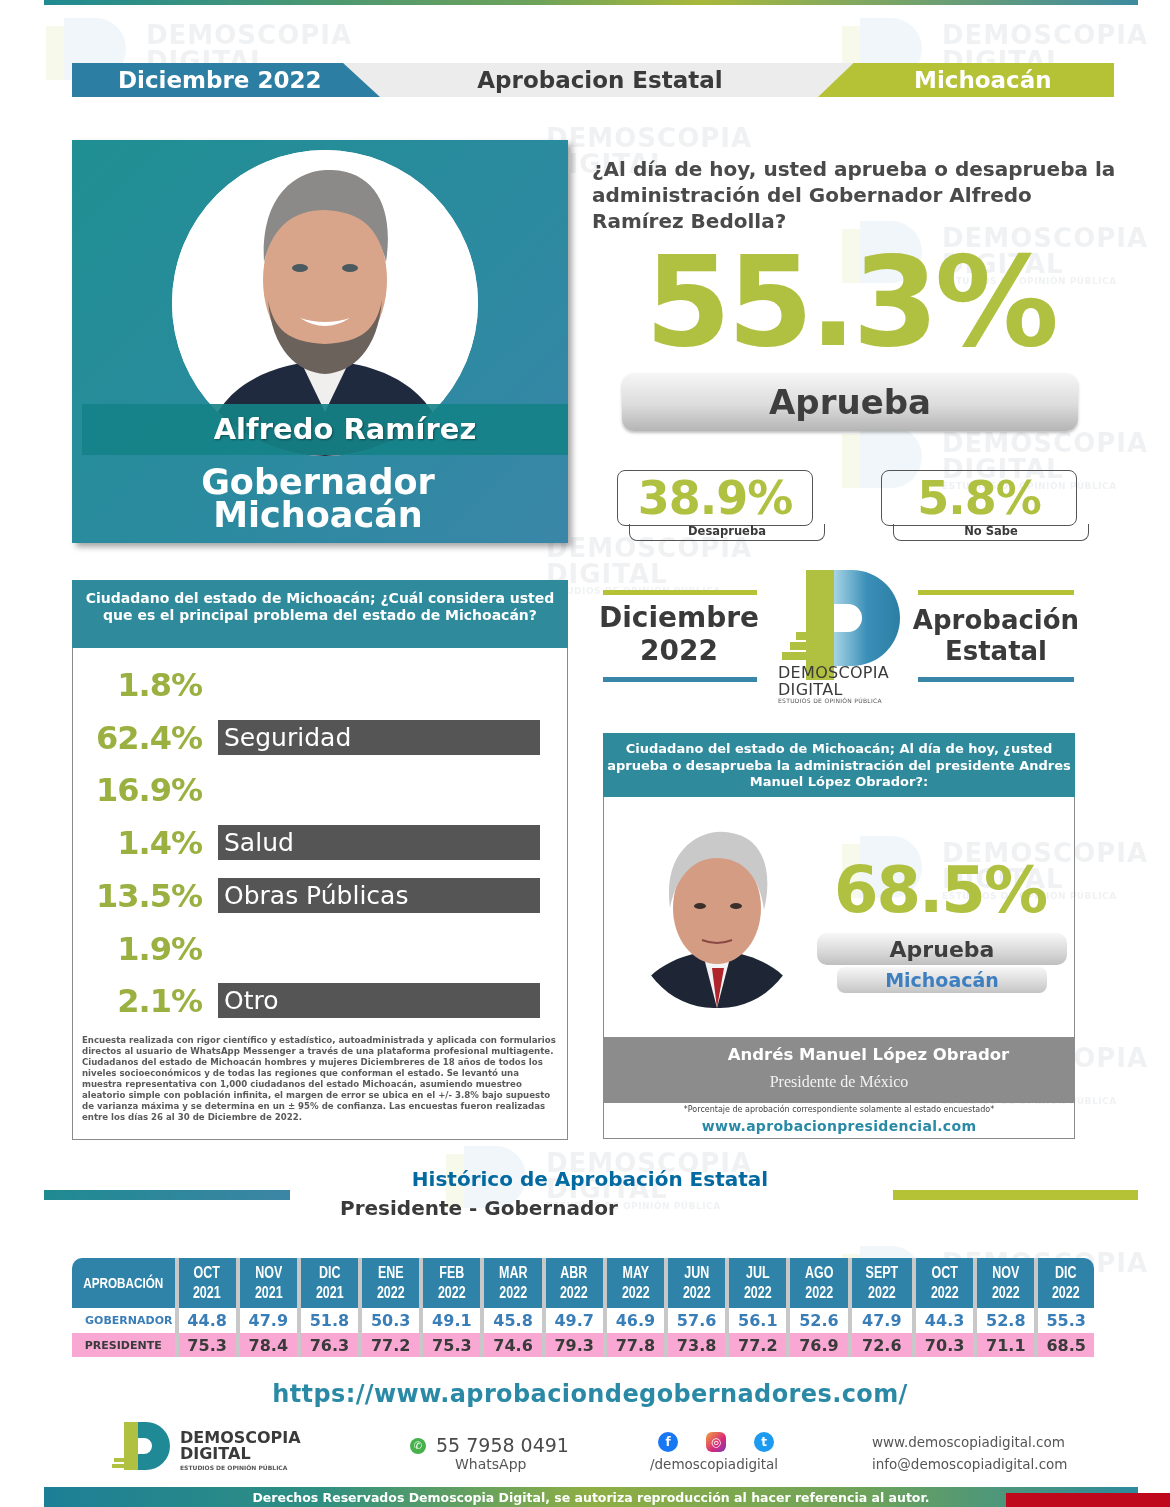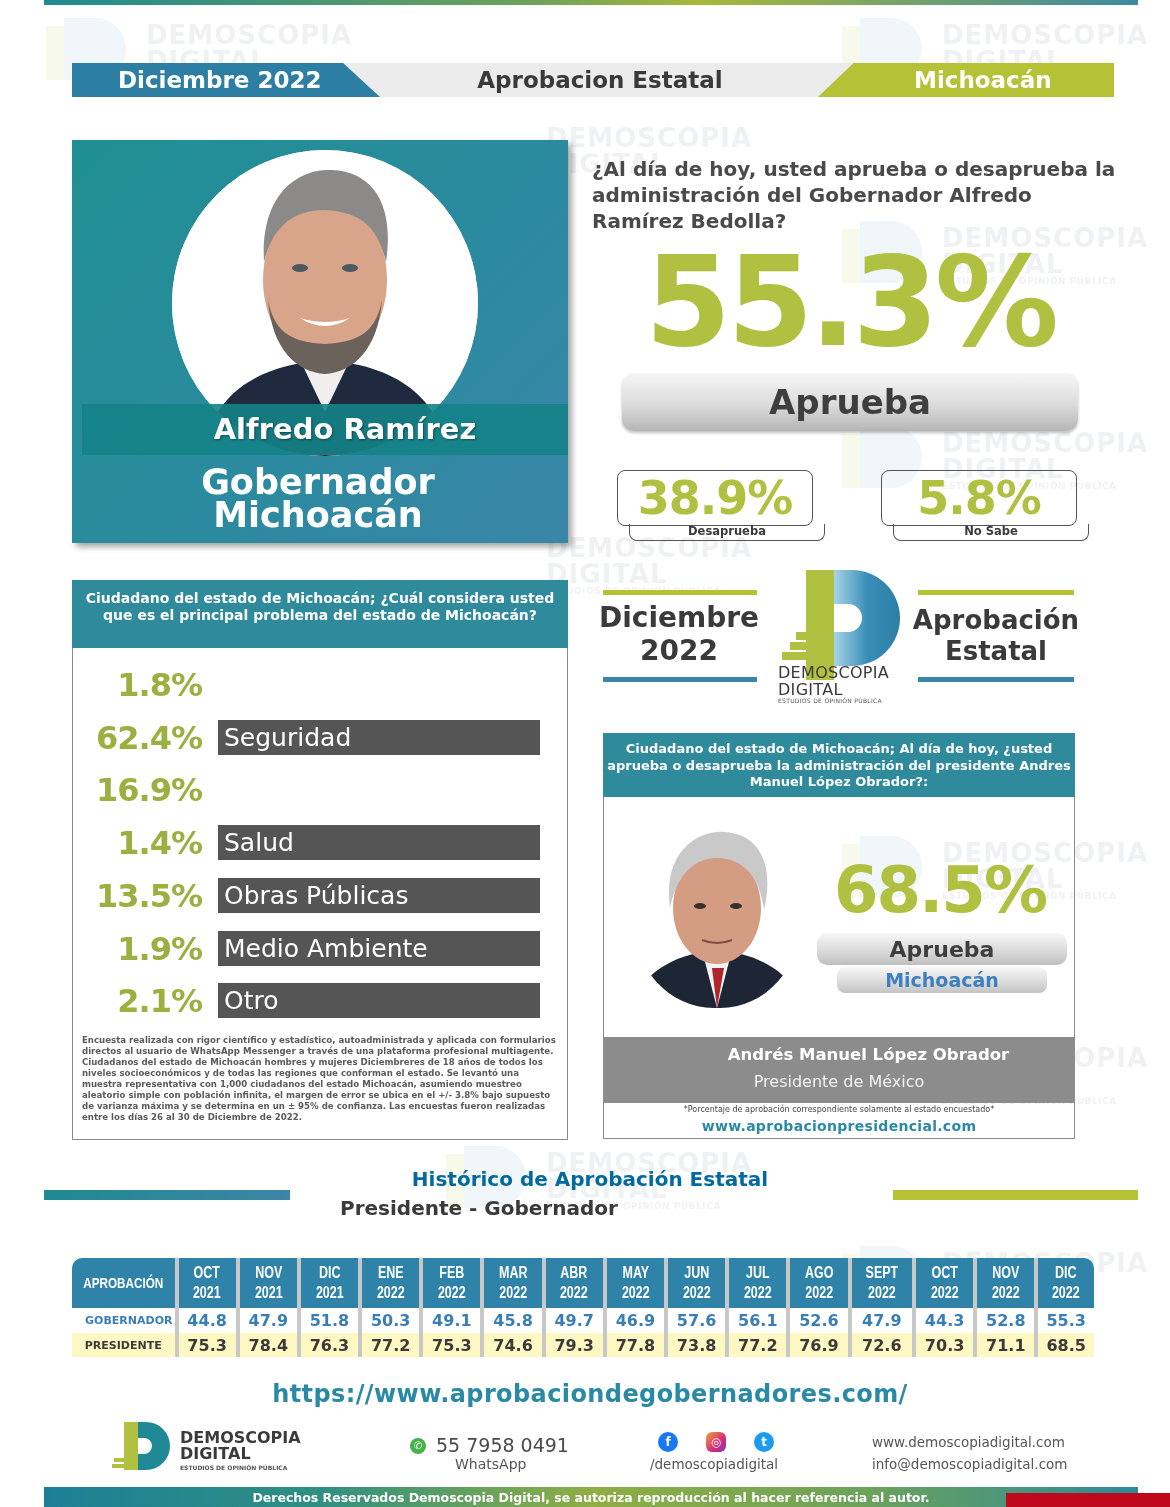--- a/index.html
+++ b/index.html
@@ -60,40 +60,40 @@
 
   
   .pres-card { left: 603px; top: 733px; width: 472px; height: 406px; border: 1.5px solid #8a8a8a; }
   .pres-head { left: 603px; top: 733px; width: 472px; height: 64px; background: #2f8a9c; color: #fff; font-weight: 700; font-size: 13px; line-height: 16.5px; text-align: center; padding-top: 8px; }
   .pres-photo { left: 632px; top: 818px; width: 170px; height: 190px; border-radius: 50% 50% 48% 48%; background: #fff; overflow: hidden; }
   .pres-pct { left: 812px; top: 850px; width: 256px; text-align: center; color: #b0c040; font-weight: 700; font-size: 64px; line-height: 80px; letter-spacing: -2px; }
   .pres-pill1 { left: 817px; top: 933px; width: 250px; height: 32px; border-radius: 10px; background: linear-gradient(180deg, #f7f7f7, #d8d8d8 60%, #bfbfbf); color: #3e3e3e; font-weight: 700; font-size: 22px; display: flex; align-items: center; justify-content: center; }
   .pres-pill2 { left: 837px; top: 967px; width: 210px; height: 26px; border-radius: 8px; background: linear-gradient(180deg, #f7f7f7, #dadada 60%, #c4c4c4); color: #3d7fbf; font-weight: 700; font-size: 19px; display: flex; align-items: center; justify-content: center; }
   .pres-name-bg { left: 603px; top: 1037px; width: 472px; height: 66px; background: #8c8c8c; }
   .pres-name { left: 603px; top: 1044px; width: 531px; text-align: center; color: #fff; font-weight: 700; font-size: 16.5px; line-height: 22px; }
-  .pres-role { left: 603px; top: 1071px; width: 472px; text-align: center; color: #f2f2f2; font-size: 16px; line-height: 22px; }
+  .pres-role { left: 603px; top: 1071px; width: 472px; text-align: center; color: #f2f2f2; font-size: 16px; line-height: 22px; font-family: Liberation Serif, serif; }
   .pres-note { left: 603px; top: 1105px; width: 472px; text-align: center; font-size: 8px; color: #444; }
   .pres-url { left: 603px; top: 1118px; width: 472px; text-align: center; font-size: 14px; font-weight: 700; color: #2a8aa6; letter-spacing: 0.3px; }
 
   
   .hist-l { left: 44px; top: 1190px; width: 246px; height: 10px; background: linear-gradient(90deg, #1f8a91, #3c85a5); }
   .hist-r { left: 893px; top: 1190px; width: 245px; height: 10px; background: #b6c236; }
   .hist-t1 { left: 340px; top: 1165px; width: 500px; text-align: center; font-weight: 700; font-size: 20px; line-height: 28px; color: #0369a1; }
   .hist-t2 { left: 340px; top: 1194px; width: 500px; text-align: left; font-weight: 700; font-size: 20px; line-height: 28px; color: #3a3a3a; }
 
   
   .htable { left: 72px; top: 1258px; width: 1022px; border-collapse: separate; border-spacing: 0; }
   .htable td { text-align: center; border-right: 4px solid #c8c8c8; padding: 0; }
   .htable td:last-child { border-right: none; }
   .htable tr.h td { background: #2f83a8; color: #fff; font-size: 16px; line-height: 20px; height: 50px; font-family: "Liberation Sans", sans-serif; font-weight: 700; transform-origin: center; }
   .htable tr.h td:first-child { border-radius: 10px 0 0 0; font-size: 15px; }
   .htable tr.h td:last-child { border-radius: 0 10px 0 0; }
   .htable tr.g td { background: #fff; color: #3a7eb8; font-weight: 700; font-size: 16px; height: 25px; }
   .htable tr.g td:first-child { font-size: 11px; color: #3a7eb8; text-align: right; padding-right: 2px; }
-  .htable tr.p td { background: #fef9c3; color: #3a3a3a; font-weight: 700; font-size: 16px; height: 24px; }
+  .htable tr.p td { background: #f9a8d4; color: #3a3a3a; font-weight: 700; font-size: 16px; height: 24px; }
   .htable tr.p td:first-child { font-size: 11px; text-align: center; }
   .cond { display: inline-block; transform: scaleX(0.78); }
 
   
   .foot-url { left: 160px; top: 1380px; width: 860px; text-align: center; color: #2a8aa6; font-weight: 700; font-size: 24px; letter-spacing: 0.4px; }
   .flogo-d { left: 112px; top: 1418px; width: 62px; height: 56px; }
   .flogo-t1 { left: 180px; top: 1430px; font-weight: 700; font-size: 16px; line-height: 16px; color: #3a3a3a; }
   .flogo-t3 { left: 180px; top: 1464px; font-size: 6px; font-weight: 700; color: #555; }
   .wa-icon { left: 410px; top: 1438px; width: 16px; height: 16px; border-radius: 50%; background: #47b14c; color: #fff; font-size: 10px; line-height: 16px; text-align: center; }
   .wa-num { left: 436px; top: 1434px; font-size: 19px; color: #4a4a4a; }
@@ -230,21 +230,20 @@
 <div class="abs prob-row" style="top:825px;">
   <div class="prob-pct">1.4%</div>
   <div class="prob-bar">Salud</div>
 </div>
 <div class="abs prob-row" style="top:878px;">
   <div class="prob-pct">13.5%</div>
   <div class="prob-bar">Obras Públicas</div>
 </div>
 <div class="abs prob-row" style="top:931px;">
   <div class="prob-pct">1.9%</div>
-  <div class="prob-bar">Medio Ambiente</div>
 </div>
 <div class="abs prob-row" style="top:983px;">
   <div class="prob-pct">2.1%</div>
   <div class="prob-bar">Otro</div>
 </div>
 <div class="abs prob-note">Encuesta realizada con rigor científico y estadístico, autoadministrada y aplicada con formularios directos al usuario de WhatsApp Messenger a través de una plataforma profesional multiagente. Ciudadanos del estado de Michoacán hombres y mujeres Diciembreres de 18 años de todos los niveles socioeconómicos y de todas las regiones que conforman el estado. Se levantó una muestra representativa con 1,000 ciudadanos del estado Michoacán, asumiendo muestreo aleatorio simple con población infinita, el margen de error se ubica en el +/- 3.8% bajo supuesto de varianza máxima y se determina en un ± 95% de confianza. Las encuestas fueron realizadas entre los días 26 al 30 de Diciembre de 2022.</div>
 
 <div class="abs cl-bar" style="left:603px;top:590px;width:154px;background:#b6c236;"></div>
 <div class="abs cl-bar" style="left:603px;top:677px;width:154px;background:#3a86a8;"></div>
 <div class="abs cl-bar" style="left:918px;top:590px;width:156px;background:#b6c236;"></div>

